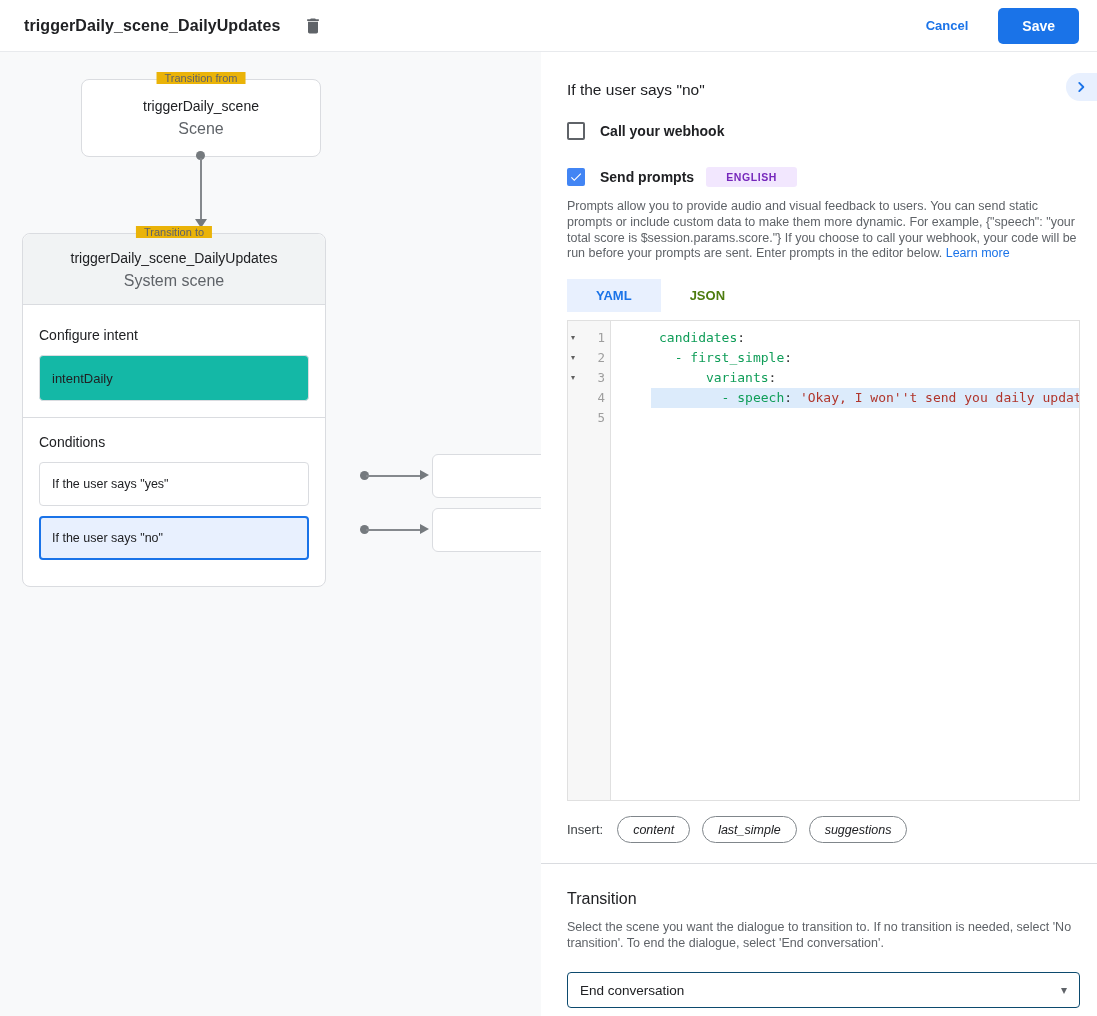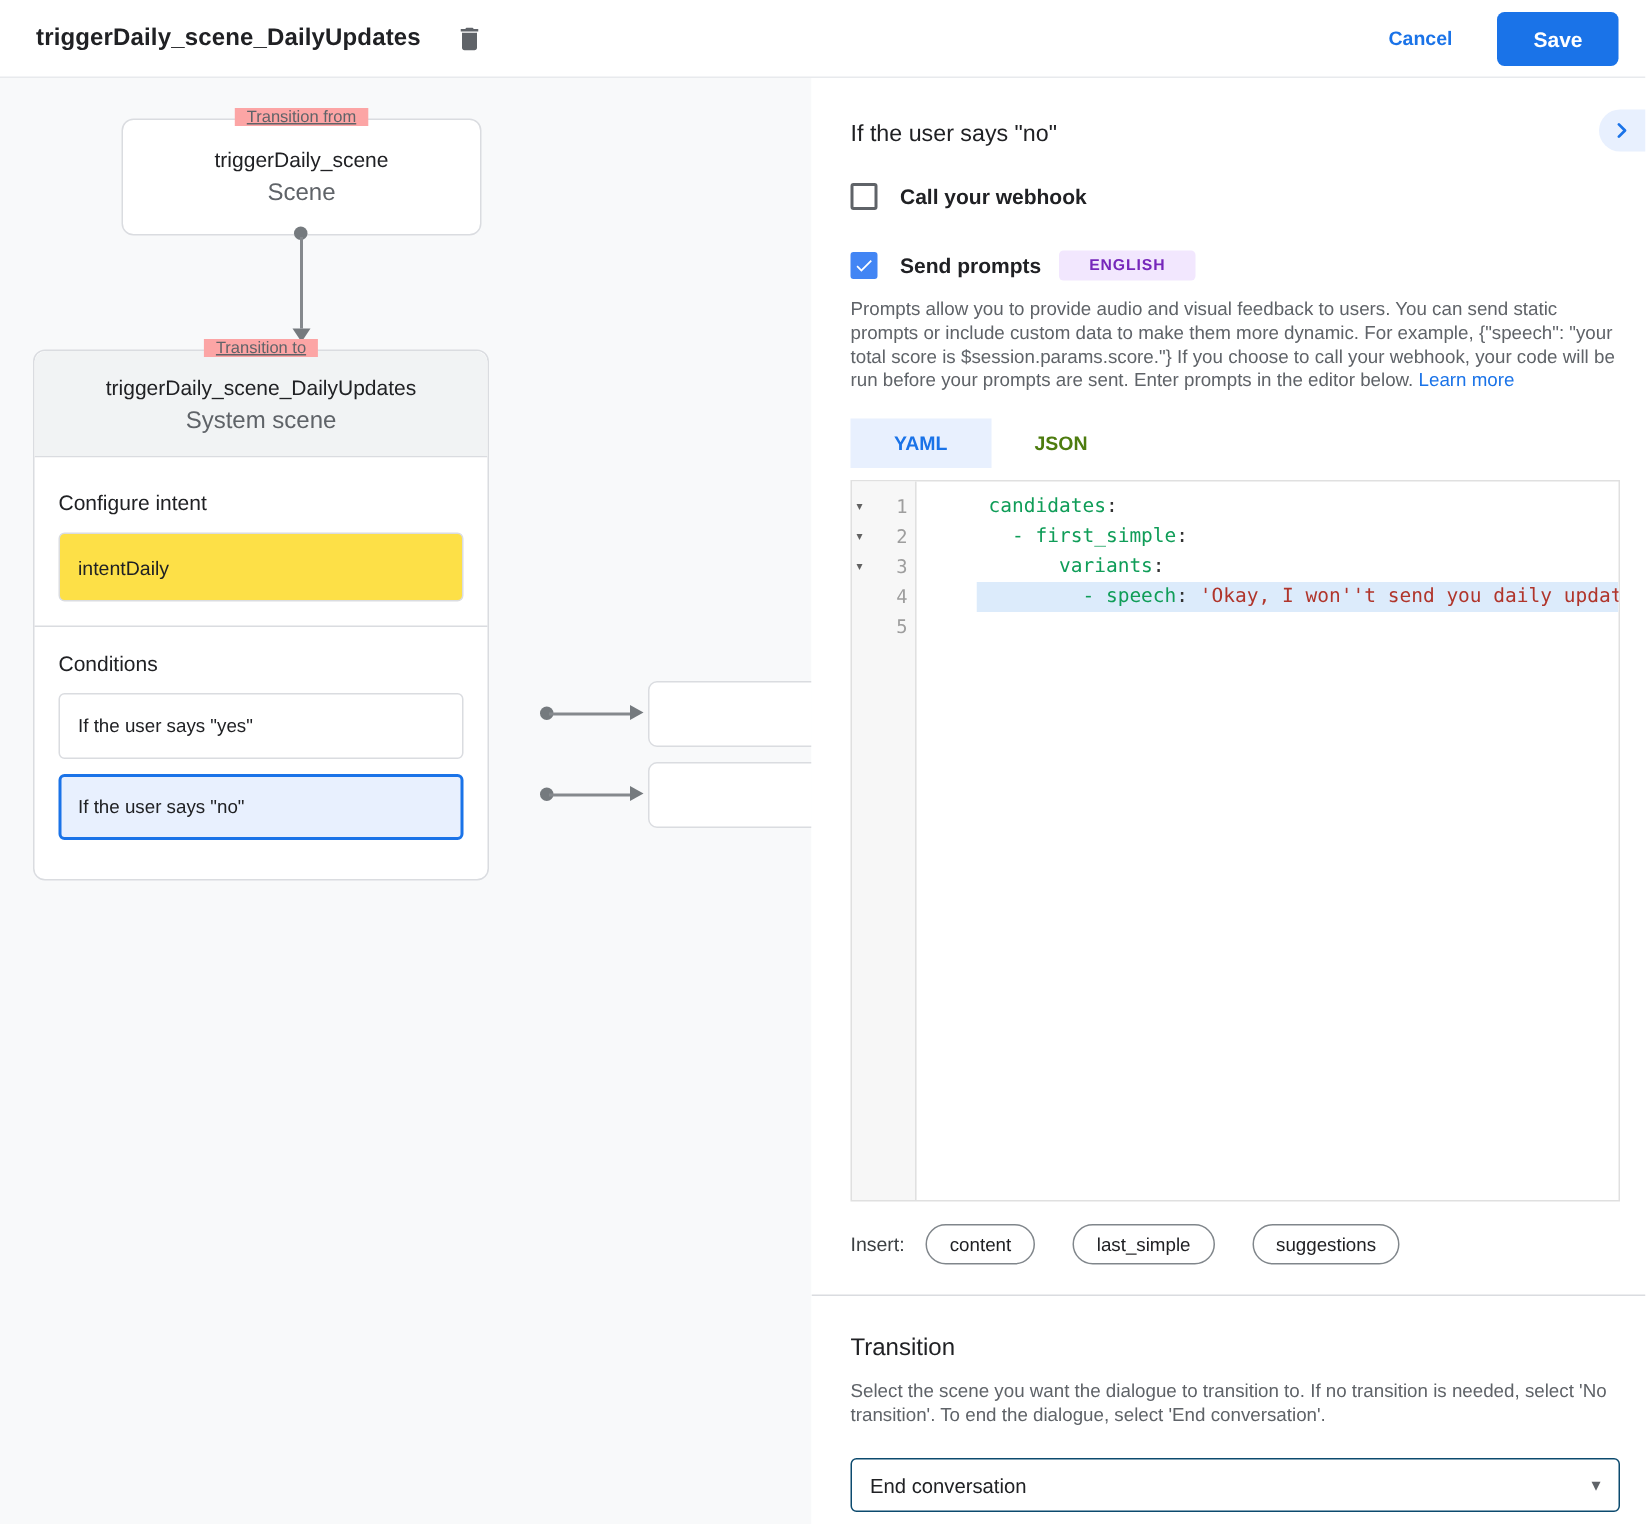--- a/index.html
+++ b/index.html
@@ -15,41 +15,41 @@
   .spacer { flex:1; }
   .cancel { background:none; border:none; color:var(--accent,#1a73e8); font-size:13px;
     font-weight:700; font-family:inherit; margin-right:30px; cursor:pointer; }
   .save { background:var(--accent,#1a73e8); border:none; color:#fff; font-size:14px;
     font-weight:700; font-family:inherit; padding:0 24px; height:36px; border-radius:5px; cursor:pointer; }
 
   
   .canvas { position:absolute; left:0; top:52px; width:541px; height:964px;
     background:#f8f9fa; overflow:hidden; }
   .legend { position:absolute; top:-8px; left:50%; transform:translateX(-50%);
-    font-size:11px; color:#5f6368; background:#fca5a5; padding:0 8px; white-space:nowrap;text-decoration:underline; }
+    font-size:11px; color:#5f6368; background:#eab308; padding:0 8px; white-space:nowrap; }
   .from-box { position:absolute; left:81px; top:27px; width:240px; height:78px;
     background:#fff; border:1px solid #dadce0; border-radius:8px; text-align:center;
     padding-top:18px; }
   .box-name { font-size:14px; color:#202124; }
   .box-type { font-size:16px; color:#5f6368; margin-top:6px;text-align:center; }
   .v-dot { position:absolute; left:196px; top:99px; width:9px; height:9px;
     border-radius:50%; background:#757a7e; }
   .v-line { position:absolute; left:200px; top:106px; width:2px; height:61px; background:#85898d; }
   .v-arrow { position:absolute; left:195px; top:167px; width:0; height:0;
     border-left:6px solid transparent; border-right:6px solid transparent;
     border-top:9px solid #757a7e; }
 
   .to-box { position:absolute; left:22px; top:181px; width:304px;
     background:#fff; border:1px solid #dadce0; border-radius:8px; }
   .to-header { background:#f1f3f4; border-bottom:1px solid #dadce0;
     border-radius:8px 8px 0 0; text-align:center; padding:16px 10px 14px; }
   .to-body { padding:16px; }
   .section-label { font-size:14px; color:#202124; margin:6px 0 12px; }
   .intent-input { border:1px solid #dadce0; border-radius:4px; height:46px;
-    display:flex; align-items:center; padding:0 12px; font-size:13px; color:#202124; background:#fde047; }
+    display:flex; align-items:center; padding:0 12px; font-size:13px; color:#202124; background:#14b8a6; }
   .divider { border-top:1px solid #dadce0; margin:16px -16px; }
   .cond-row { border:1px solid #dadce0; border-radius:4px; height:44px; display:flex;
     align-items:center; padding:0 12px; margin-bottom:10px; font-size:12.5px;
     color:#202124; background:#fff; cursor:pointer; }
   .cond-row.selected { border:2px solid var(--accent,#1a73e8); background:var(--selection,#e8f0fe); padding:0 11px; }
 
   .h-dot { position:absolute; width:9px; height:9px; border-radius:50%; background:#757a7e; left:360px; }
   .h-line { position:absolute; height:2px; width:56px; background:#85898d; left:366px; }
   .h-arrow { position:absolute; width:0; height:0; border-top:5.5px solid transparent;
     border-bottom:5.5px solid transparent; border-left:9px solid #757a7e; left:420px; }
@@ -97,21 +97,21 @@
   .lnum { flex:1; text-align:right; padding-right:5px; font-size:12.5px; color:#9e9e9e; }
   .code { flex:1; padding:7px 0 0 8px; overflow:hidden;margin-left:40px; }
   .code-line { height:20px; white-space:pre; }
   .code-line.hl { background:var(--line-highlight,#dcebfb); margin-left:-8px; padding-left:8px; }
   .tok-k { color:var(--yaml-key,#0f9d58); }
   .tok-s { color:var(--yaml-string,#b0352b); }
   .tok-p { color:#333; }
 
   .insert-row { margin-top:15px; display:flex; align-items:center; }
   .insert-label { font-size:13px; color:#3c4043; margin-right:14px; }
-  .chips { display:flex; gap:25px; }
+  .chips { display:flex; gap:12px;font-style:italic; }
   .chip { border:1px solid #80868b; border-radius:14px; height:27px; padding:0 15px;
     display:flex; align-items:center; font-size:12.5px; color:#202124; background:#fff; cursor:pointer; }
 
   .hr { margin:20px -17px 0 -26px; border-top:1px solid #dadce0; }
   .transition-title { margin-top:26px; font-size:16px; color:#202124; }
   .transition-desc { margin-top:11px; font-size:12.5px; line-height:16px; color:#5f6368; max-width:520px; }
   .select { margin-top:21px; height:36px; border:1px solid #0c4a6e; border-radius:4px;
     display:flex; align-items:center; justify-content:space-between; padding:0 12px;
     font-size:13.5px; color:#202124; cursor:pointer; }
   .caret { color:#5f6368; font-size:12px; }

